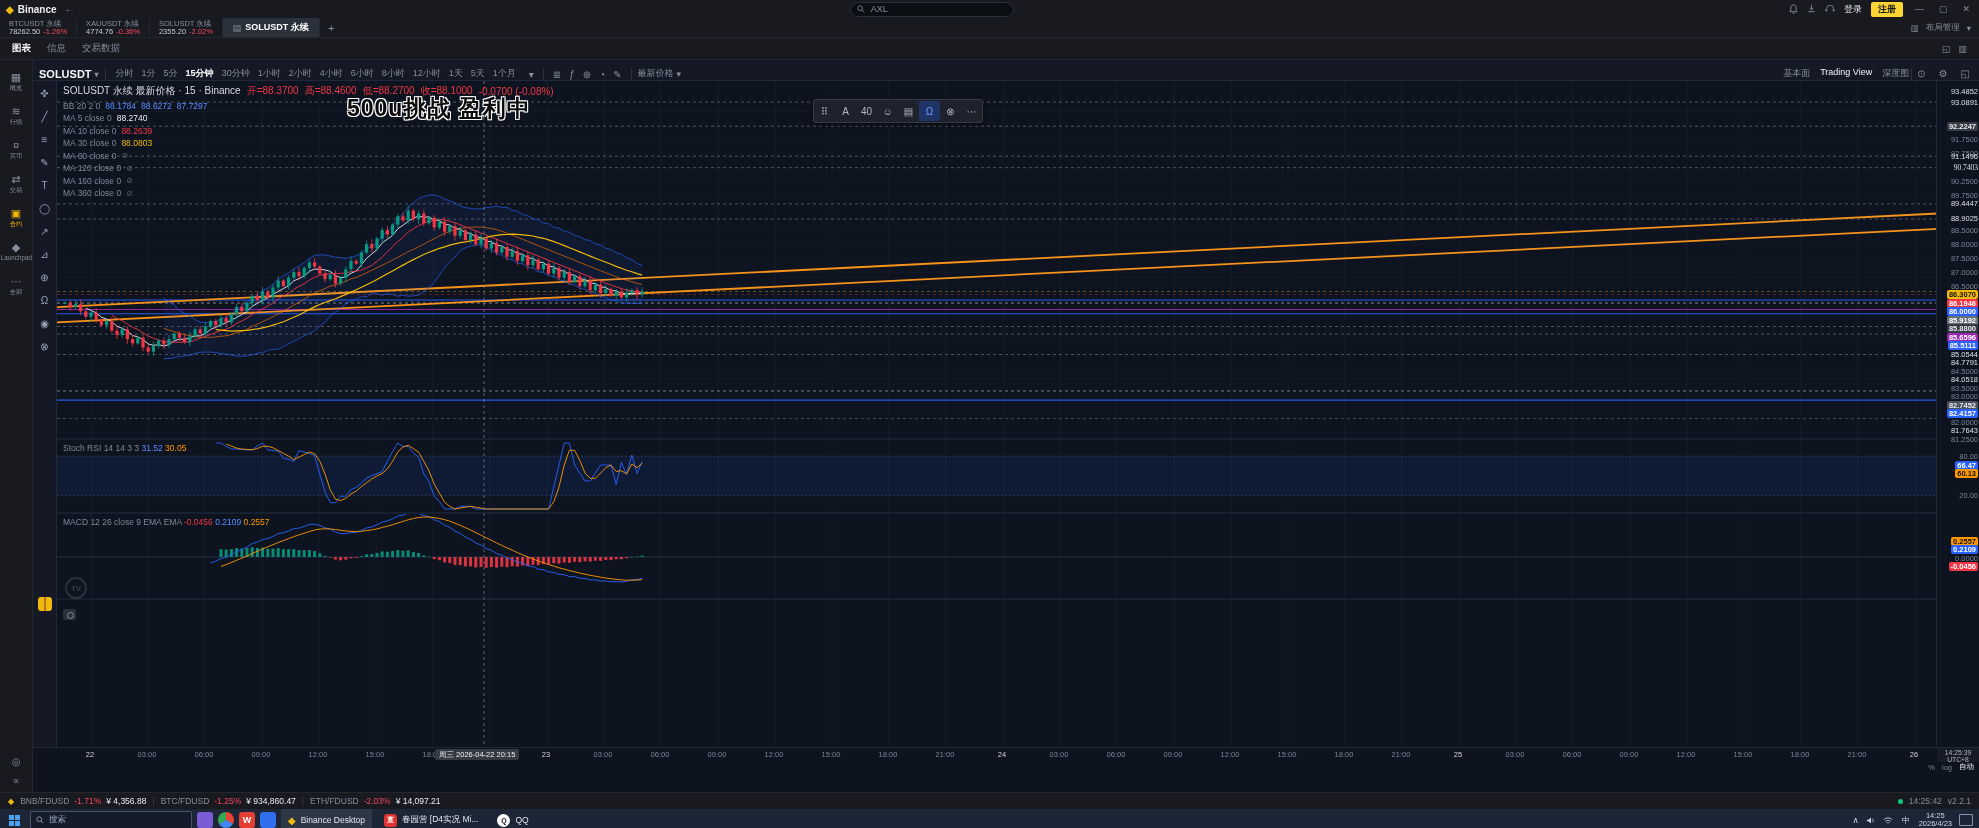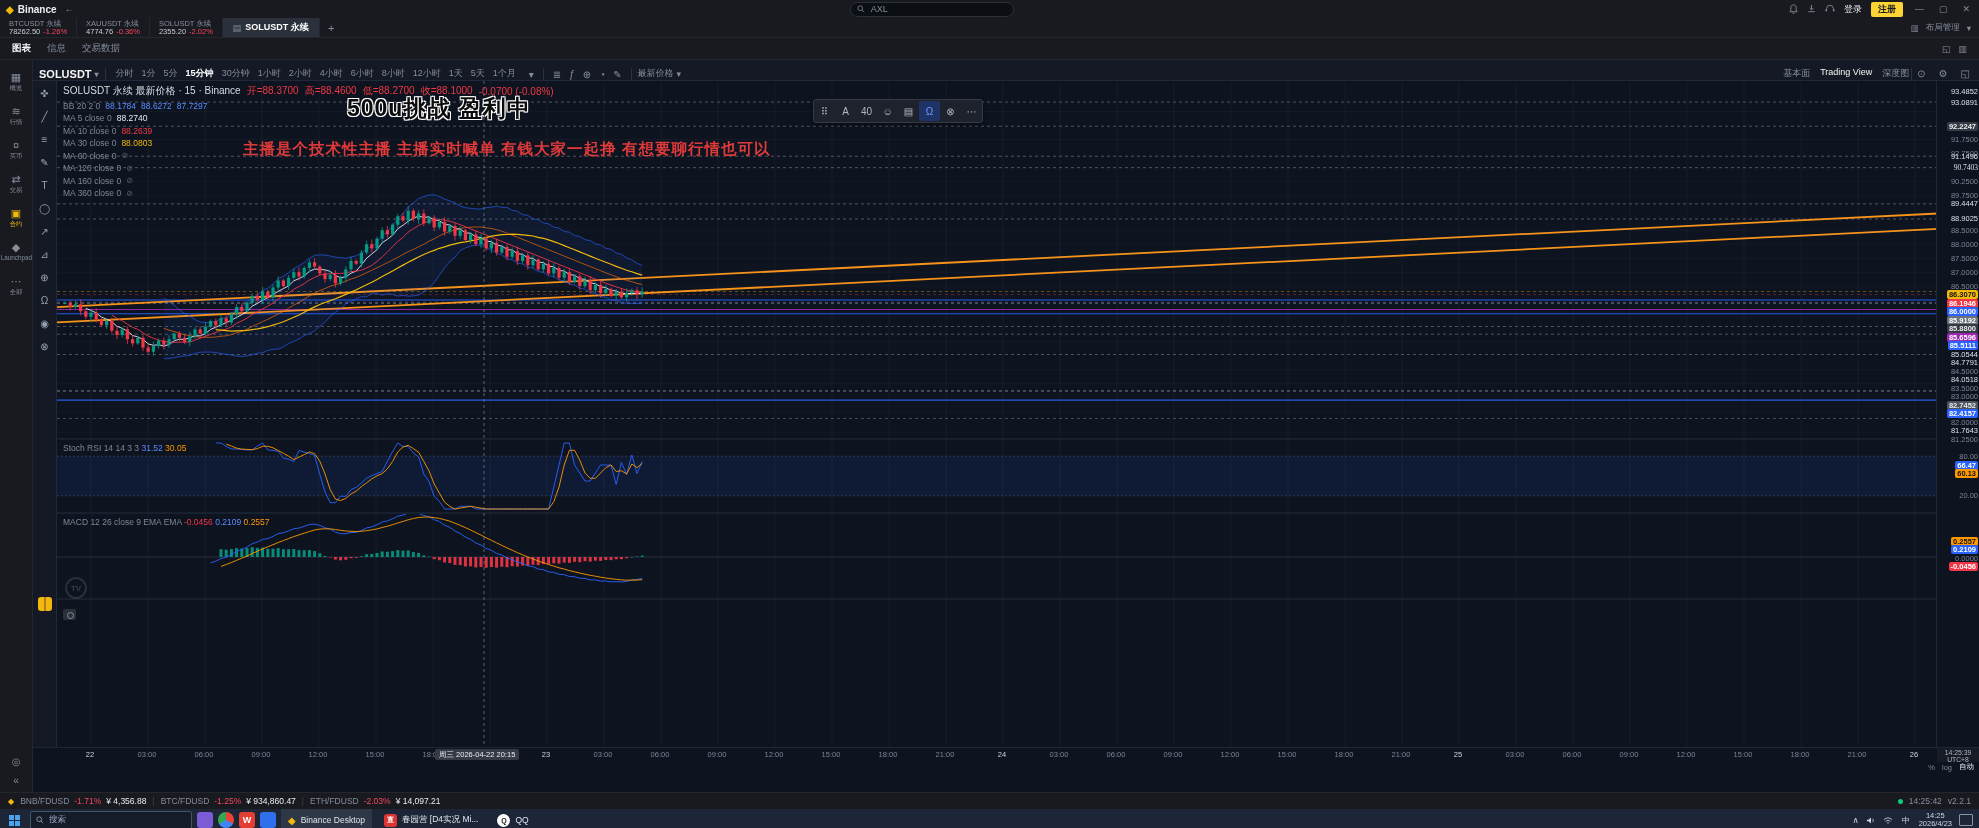--- a/index.html
+++ b/index.html
@@ -758,21 +758,20 @@
                   <span class="hid">⊘</span>
                 </div>
                 <div class="lgrow">
                   <span>MA 360 close 0</span>
                   <span class="hid">⊘</span>
                 </div>
               </div>
           </div>
 
           <div class="big-title">500u挑战  盈利中</div>
-          <div class="promo">主播是个技术性主播 主播实时喊单 有钱大家一起挣 有想要聊行情也可以</div>
 
           <div class="floatbar" id="float-toolbar">
               <div class="fitem">⠿</div>
               <div class="fitem">A</div>
               <div class="fitem">40</div>
               <div class="fitem">☺</div>
               <div class="fitem">▤</div>
               <div class="fitem on">Ω</div>
               <div class="fitem">⊗</div>
               <div class="fitem">⋯</div>

